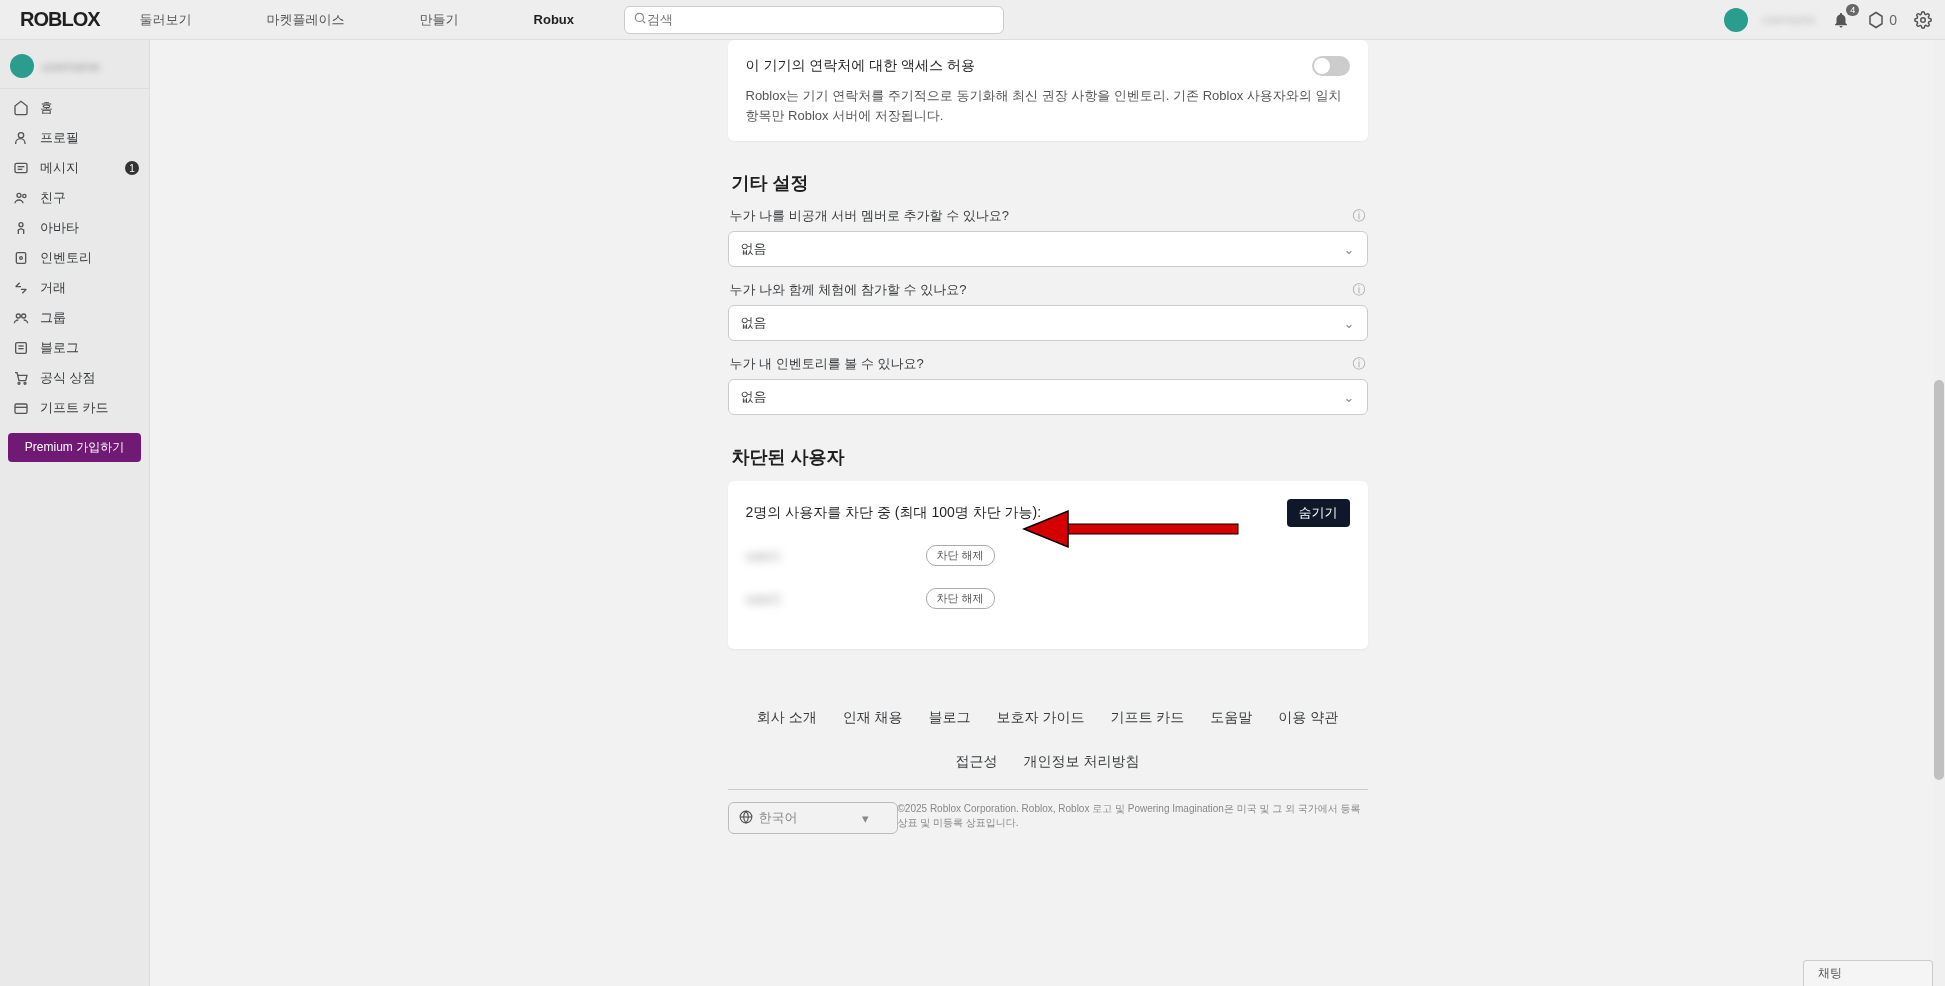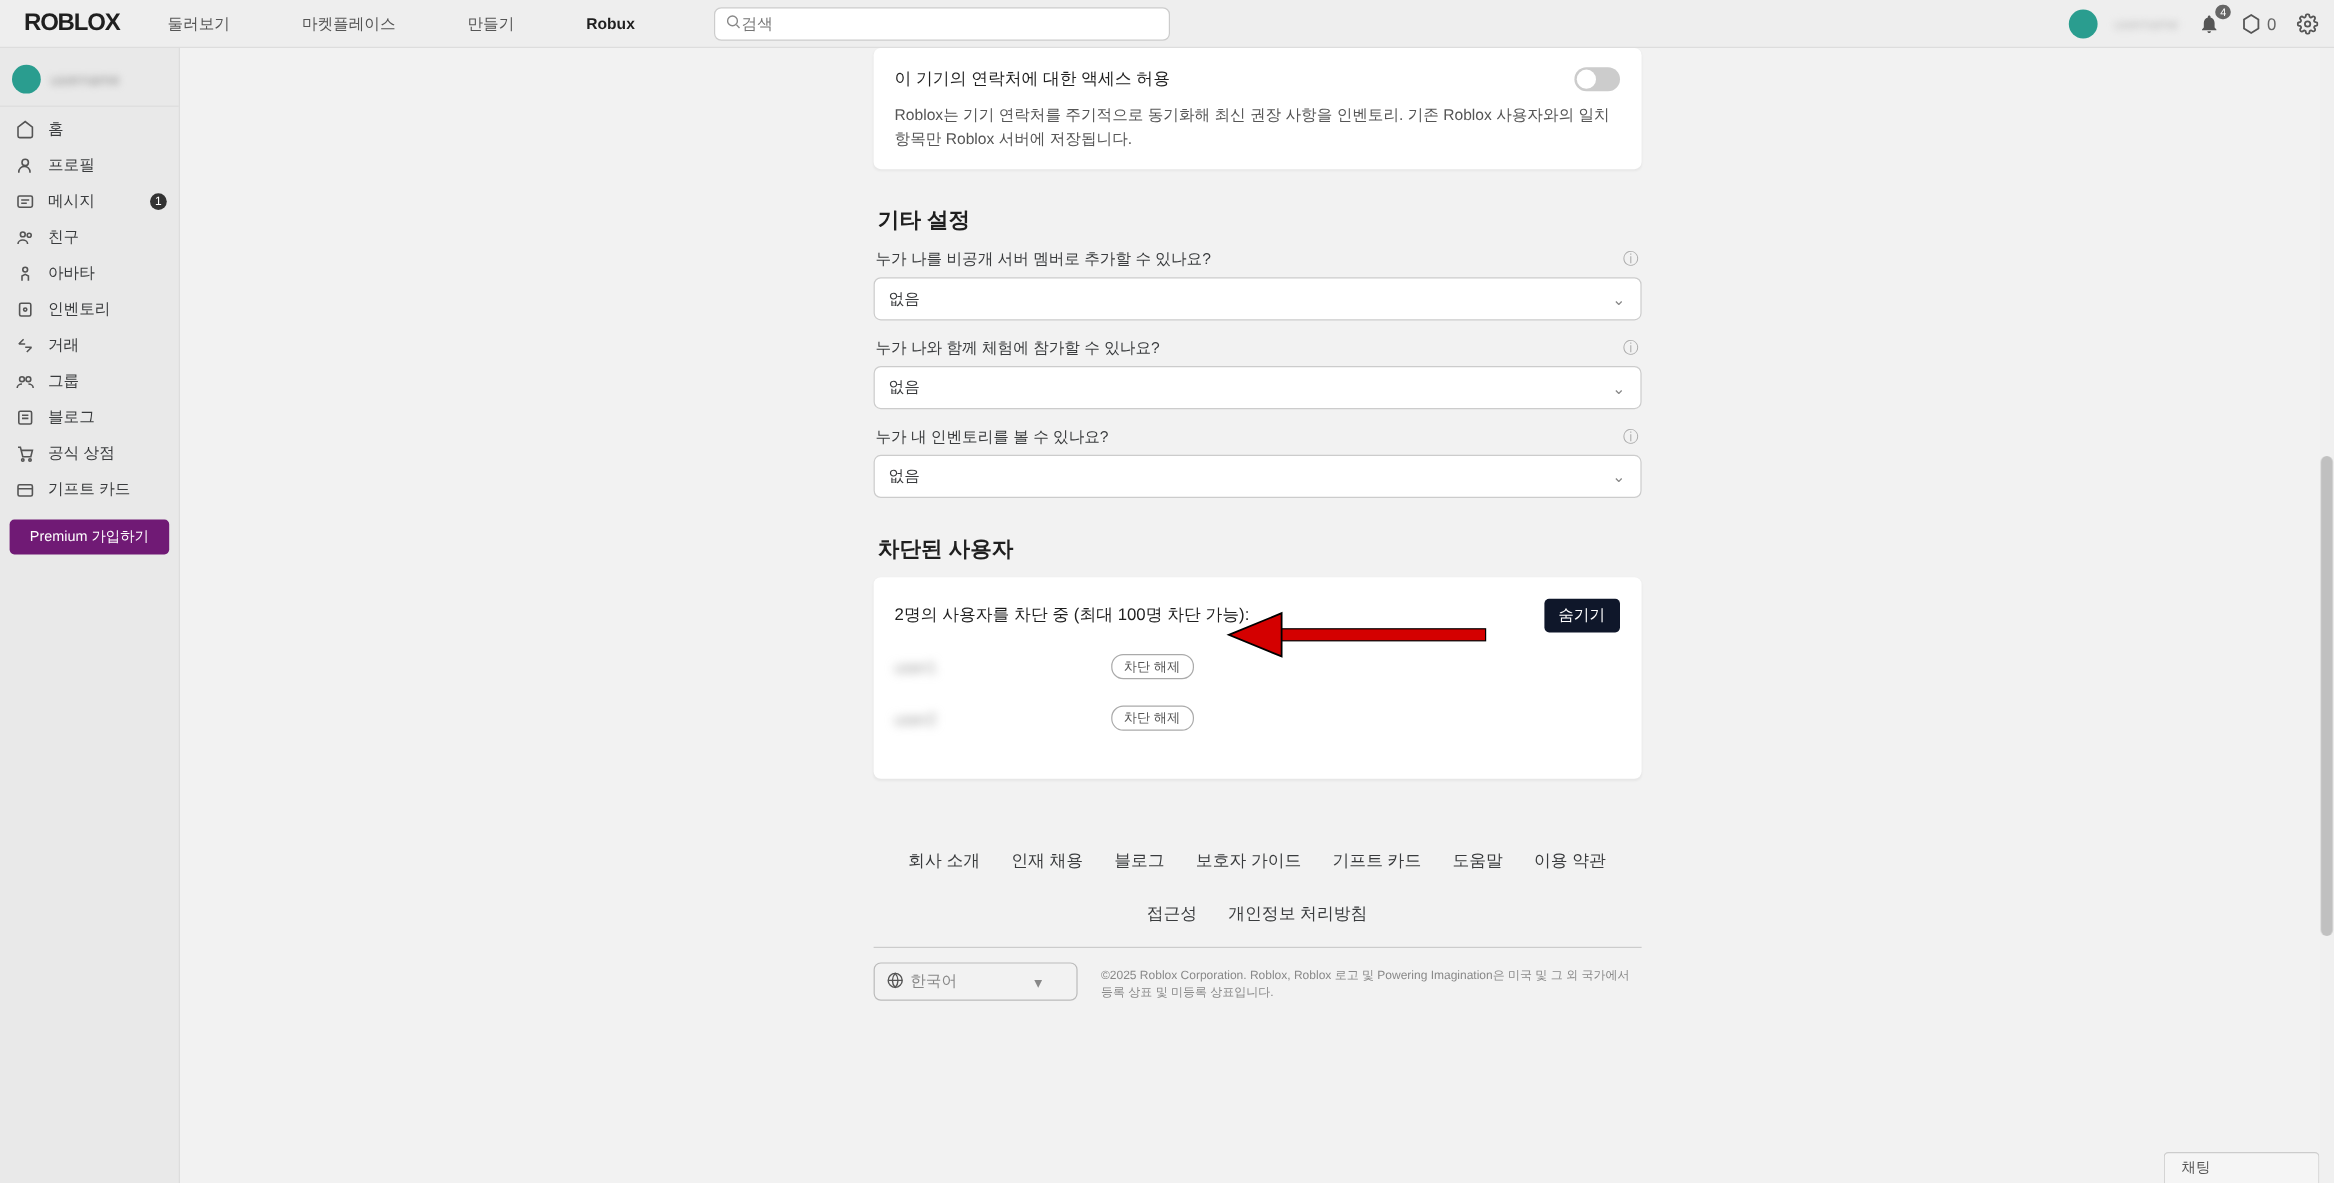--- a/index.html
+++ b/index.html
@@ -1,24 +1,24 @@
 <!DOCTYPE html>
 <html><head>
 <meta charset="utf-8">
 <style>
 * { box-sizing: border-box; margin: 0; padding: 0; }
 body { font-family: "Helvetica Neue", Arial, sans-serif; background: #f2f2f2; color: #393b3d; font-size: 14px; }
 
 
 .topbar { height: 40px; background: #eeeeee; border-bottom: 1px solid #ddd; display: flex; align-items: center; padding: 0 10px; }
 .logo { font-weight: 900; font-size: 20px; letter-spacing: -1px; color: #1f1f1f; padding: 0 10px; }
-.topnav { display: flex; }
+.topnav { display: flex; gap: 15px; }
 .topnav-item { padding: 0 30px; font-size: 13px; color: #555; cursor: pointer; line-height: 40px; }
 .topnav-item.bold { font-weight: 700; color: #1f1f1f; }
-.search-wrap { flex: 1; max-width: 380px; margin-left: 36px; background: #fff; border: 1px solid #ccc; border-radius: 6px; height: 28px; display: flex; align-items: center; padding: 0 8px; }
+.search-wrap { flex: 1; max-width: 380px; margin-left: 20px; background: #fff; border: 1px solid #ccc; border-radius: 6px; height: 28px; display: flex; align-items: center; padding: 0 8px; }
 .search-wrap input { border: 0; outline: 0; flex: 1; font-size: 13px; color: #888; }
 .topbar-right { margin-left: auto; display: flex; align-items: center; gap: 14px; }
 .avatar-sm { width: 24px; height: 24px; background: #2a9d8f; border-radius: 50%; }
 .user-pill { color: #bbb; font-size: 12px; filter: blur(3px); }
 .icon-btn { width: 24px; height: 24px; display: flex; align-items: center; justify-content: center; color: #555; position: relative; cursor: pointer; }
 .notif-badge { position: absolute; top: -4px; right: -6px; background: #666; color: #fff; font-size: 9px; border-radius: 8px; padding: 1px 4px; }
 .robux-count { display: flex; align-items: center; gap: 4px; font-size: 14px; color: #666; }
 
 .layout { display: flex; }
 
@@ -57,21 +57,21 @@
 .blocked-list { margin-top: 18px; }
 .blocked-item { display: flex; align-items: center; margin-bottom: 22px; }
 .blocked-name { width: 180px; filter: blur(4px); color: #999; font-size: 14px; }
 .unblock-btn { border: 1px solid #aaa; background: #fff; border-radius: 10px; padding: 2px 10px; font-size: 11px; color: #555; cursor: pointer; }
 
 .arrow-overlay { position: absolute; top: 28px; left: 290px; pointer-events: none; }
 
 .footer-links { display: flex; flex-wrap: wrap; gap: 26px; justify-content: center; margin: 60px auto 18px; max-width: 800px; font-size: 14px; color: #393b3d; }
 .footer-links span { cursor: pointer; }
 .footer-hr { border-top: 1px solid #ccc; max-width: 780px; margin: 0 auto 12px; }
-.footer-bottom { display: flex; align-items: flex-end; gap: 20px; max-width: 780px; margin: 0 auto; font-size: 10px; color: #888; }
+.footer-bottom { display: flex; align-items: flex-start; max-width: 780px; margin: 0 auto; font-size: 10px; color: #888; }
 .lang-select { border: 1px solid #bbb; border-radius: 6px; padding: 6px 28px 6px 10px; display: flex; align-items: center; gap: 6px; font-size: 13px; cursor: pointer; min-width: 170px; justify-content: space-between; }
 
 .chat-tab { position: fixed; bottom: 0; right: 12px; background: #f5f5f5; border: 1px solid #ccc; border-bottom: 0; padding: 4px 90px 4px 14px; font-size: 12px; color: #555; border-radius: 4px 4px 0 0; cursor: pointer; }
 
 .scrollbar-fake { position: fixed; right: 0; top: 40px; width: 12px; height: calc(100vh - 40px); background: #f0f0f0; }
 .scrollbar-thumb { position: absolute; right: 1px; top: 340px; width: 10px; height: 400px; background: #c0c0c0; border-radius: 5px; }
 </style>
 </head>
 <body>
 

